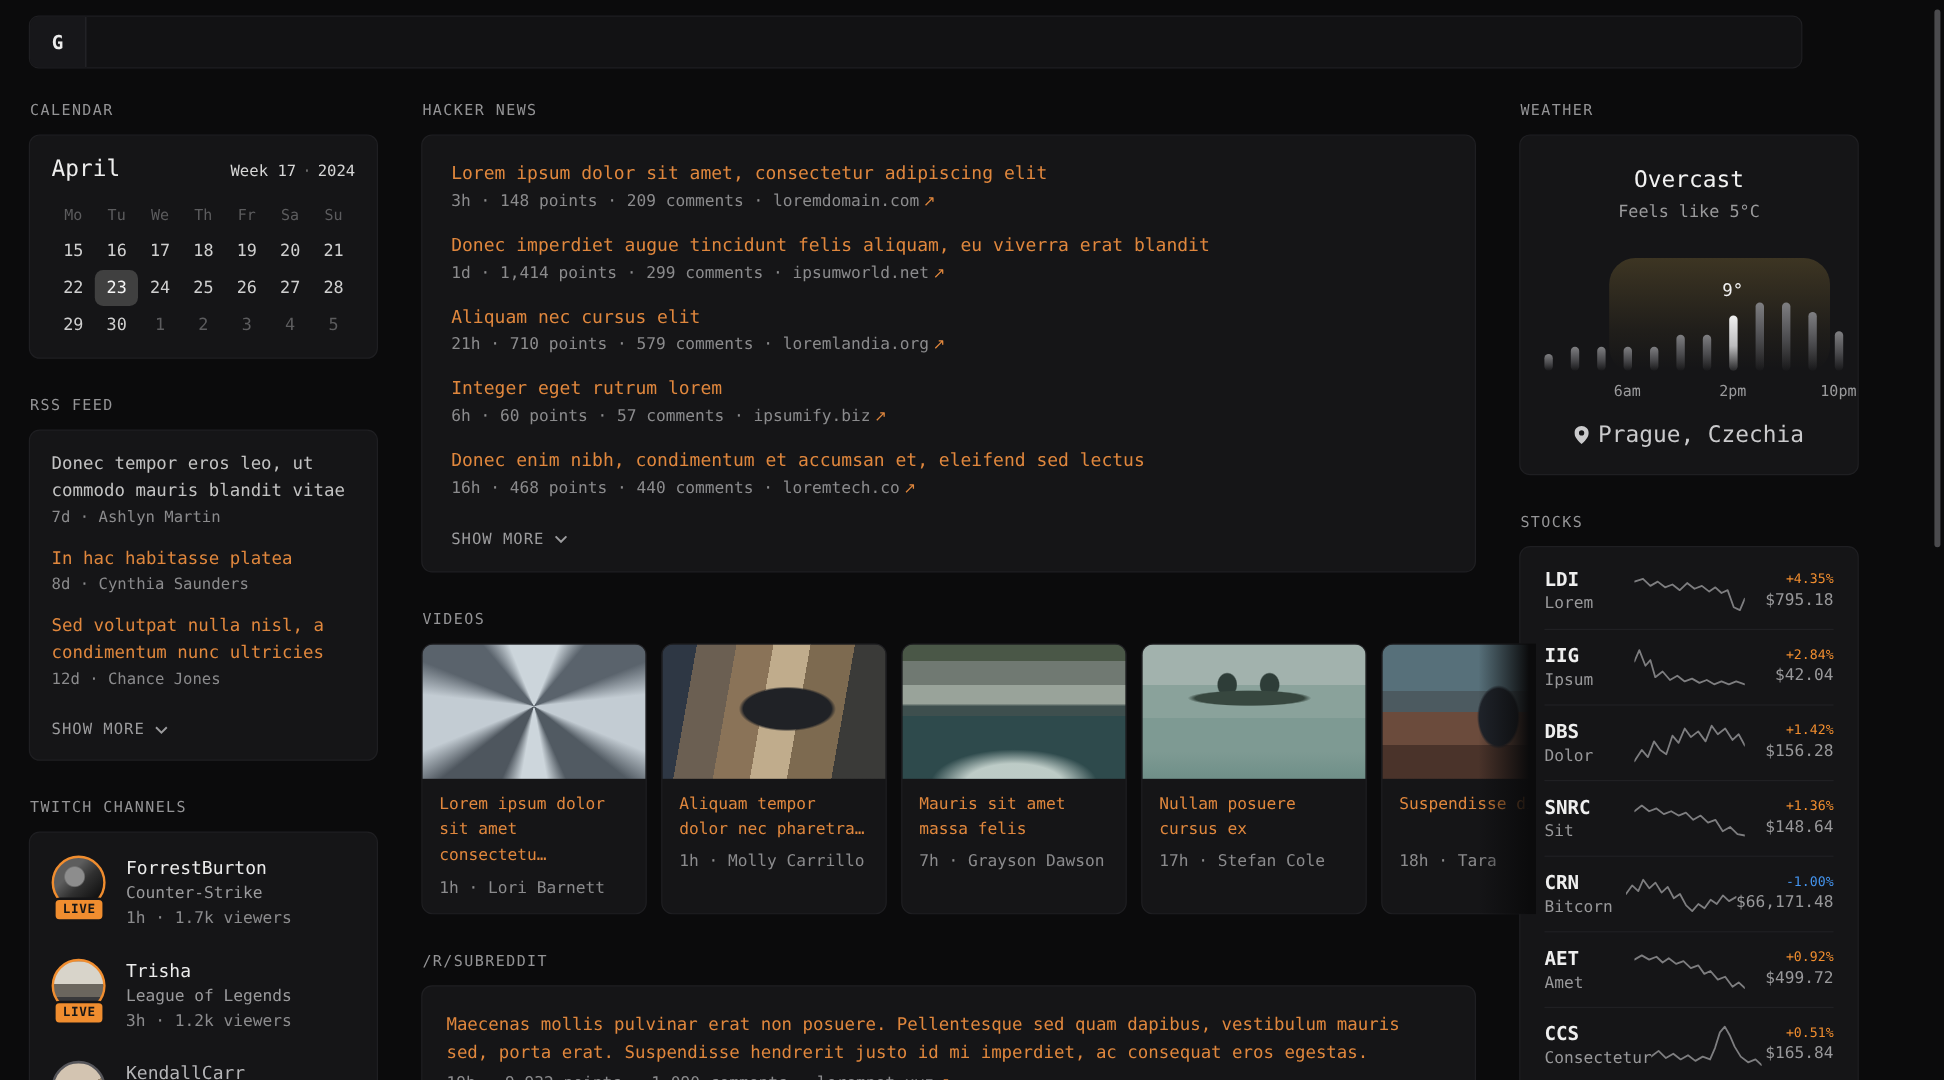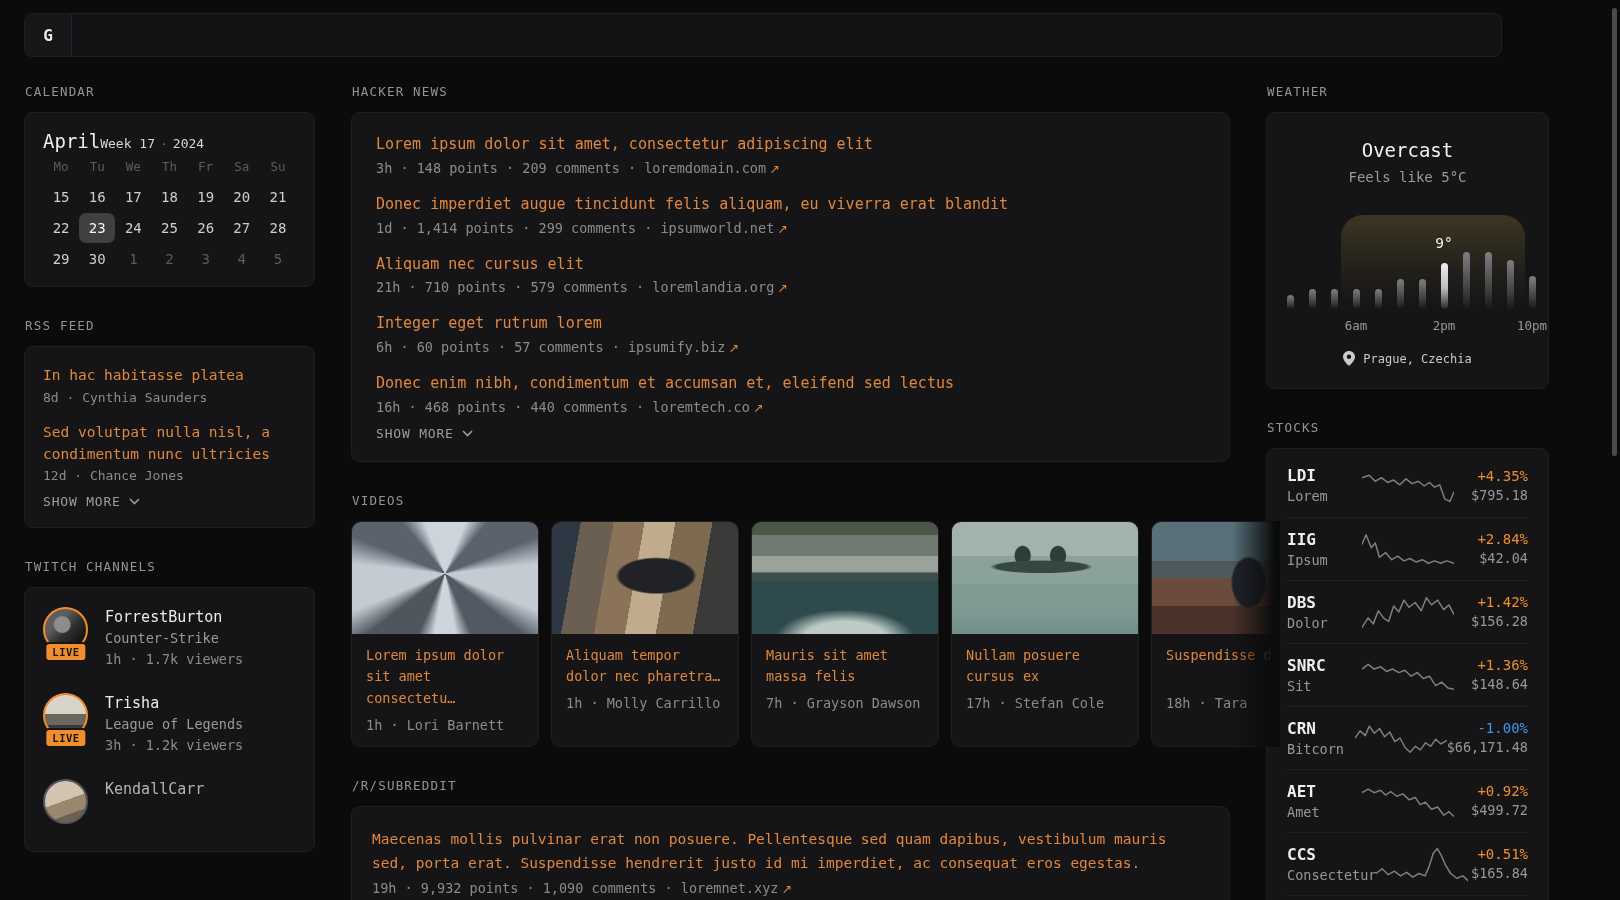--- a/index.html
+++ b/index.html
@@ -36,37 +36,37 @@
   
   .page{position:absolute;top:84px;left:24px;display:flex;gap:36px}
   .col-left{width:291px}
   .col-mid{width:879px}
   .col-right{width:283px}
   .widget + .widget{margin-top:31px}
   .section-title{font-size:12.5px;letter-spacing:1.2px;color:#949496;margin:0 0 13px 1px;font-weight:normal}
   .card{background:var(--card);border:1px solid var(--card-border);border-radius:9px}
   
   .cal-card{padding:17px 18px 12px}
-  .cal-head{display:flex;align-items:baseline;}
+  .cal-head{display:flex;justify-content:space-between;align-items:baseline;margin-bottom:12px}
   .cal-month{font-size:19px;color:#ededed}
   .cal-weekinfo{font-size:13px;color:#d6d6d6}
   .cal-sep{color:#6a6a6a;padding:0 5px}
   .cal-grid{display:grid;grid-template-columns:repeat(7,1fr);row-gap:1px;text-align:center}
   .cal-dow{font-size:12.5px;color:var(--txt-faint);padding:7px 0}
   .cal-day{font-size:14px;color:#cfcfcf;padding:7px 0;border-radius:7px;line-height:16px}
   .cal-day.muted{color:var(--txt-faint)}
   .cal-day.selected{background:#404040;color:#f4f4f4}
   
   .rss-card{padding:18px 18px 17px}
   .rss-item + .rss-item{margin-top:17px}
   .rss-title{font-size:14.5px;line-height:1.5;color:var(--accent);cursor:pointer}
   .rss-title.read{color:#c3c3c3}
   .item-meta{font-size:13px;color:var(--txt-meta);margin-top:3px}
   .show-more{display:inline-flex;align-items:center;gap:8px;font-size:13px;letter-spacing:.8px;
-    color:#9c9c9e;margin-top:11px;cursor:pointer}
+    color:#9c9c9e;margin-top:27px;cursor:pointer}
   
   .tw-card{padding:19px 18px}
   .tw-row{display:flex;gap:16px;align-items:flex-start;cursor:pointer}
   .tw-row + .tw-row{margin-top:23px}
   .tw-avatar-wrap{position:relative;width:46px;flex:none;padding-bottom:8px}
   .tw-avatar{width:45px;height:45px;border-radius:50%;border:2px solid var(--accent-bright)}
   .tw-row.offline .tw-avatar{border-color:#55555a}
   .av1{background:radial-gradient(circle at 42% 38%,#8d8d8d 0 22%,transparent 26%),
        linear-gradient(135deg,#5d5d5d 0 32%,#303030 55%,#141414 82%)}
   .av2{background:linear-gradient(180deg,#d8d4ca 0 46%,#6b665e 46% 72%,#39393b 72%)}
@@ -118,33 +118,33 @@
   .daylight{position:absolute;left:62px;top:-2px;width:184px;height:96px;border-radius:22px;
     background:linear-gradient(180deg,rgba(132,110,56,.36),rgba(132,110,56,.10) 62%,rgba(132,110,56,0) 96%)}
   .bars{position:absolute;inset:0;display:flex;align-items:flex-end}
   .bar-slot{width:22px;height:100%;position:relative;display:flex;justify-content:center;align-items:flex-end}
   .bar{width:7px;border-radius:4px;
     background:linear-gradient(180deg,#7f7f82 0%,#4a4a4d 55%,rgba(52,52,54,.08) 100%)}
   .bar.current{background:linear-gradient(180deg,#f0f0f0 0%,#bcbcbe 55%,rgba(160,160,162,.12) 100%)}
   .bar-temp{position:absolute;left:50%;transform:translateX(-50%);color:#f2f2f2;font-size:14.5px;white-space:nowrap}
   .bar-time{position:absolute;top:100%;margin-top:9px;left:50%;transform:translateX(-50%);
     font-size:12.5px;color:var(--txt-dim);white-space:nowrap}
-  .w-loc{margin-top:42px;font-size:12px;color:#cacacc;display:flex;justify-content:center;align-items:center;gap:8px}
+  .w-loc{margin-top:42px;font-size:19px;color:#cacacc;display:flex;justify-content:center;align-items:center;gap:8px}
   
   .stocks-card{padding:5px 20px 0}
   .stock-row{display:flex;align-items:center;height:63px;cursor:pointer}
   .stock-row + .stock-row{border-top:1px solid #202023}
   .s-left{width:100px}
   .s-sym{font-size:16px;font-weight:bold;color:#eeeeee;line-height:1.45}
   .s-name{font-size:13.5px;color:#98989a;line-height:1.45}
   .s-spark{flex:1;display:flex;justify-content:center}
   .spark{width:92px;height:38px}
   .spark polyline{fill:none;stroke:#7e7e80;stroke-width:1.5;stroke-linejoin:round;stroke-linecap:round}
   .s-right{width:100px;text-align:right}
-  .s-change{font-size:14px;color:var(--accent-bright);line-height:1.45}
+  .s-change{font-size:11px;color:var(--accent-bright);line-height:1.45}
   .stock-row.negative .s-change{color:var(--blue)}
   .s-price{font-size:13.5px;color:#98989a;line-height:1.45}
   
   .scrollbar-thumb{position:absolute;right:3px;top:8px;width:5px;height:448px;background:#4b4b4e;border-radius:3px}
 </style>
 </head>
 <body>
 
 <header class="topbar">
   <div class="logo">G</div>
@@ -193,20 +193,24 @@
           <span class="cal-day muted">4</span>
           <span class="cal-day muted">5</span>
         </div>
       </div>
     </section>
 
     <section class="widget">
       <h2 class="section-title">RSS FEED</h2>
       <div class="card rss-card">
         <div class="rss-item">
+          <div class="rss-title read">Donec tempor eros leo, ut commodo mauris blandit vitae</div>
+          <div class="item-meta">7d · Ashlyn Martin</div>
+        </div>
+        <div class="rss-item">
           <div class="rss-title">In hac habitasse platea</div>
           <div class="item-meta">8d · Cynthia Saunders</div>
         </div>
         <div class="rss-item">
           <div class="rss-title">Sed volutpat nulla nisl, a condimentum nunc ultricies</div>
           <div class="item-meta">12d · Chance Jones</div>
         </div>
         <div class="show-more">
           <span>SHOW MORE</span>
           <svg class="chev" width="11" height="7" viewBox="0 0 11 7">

